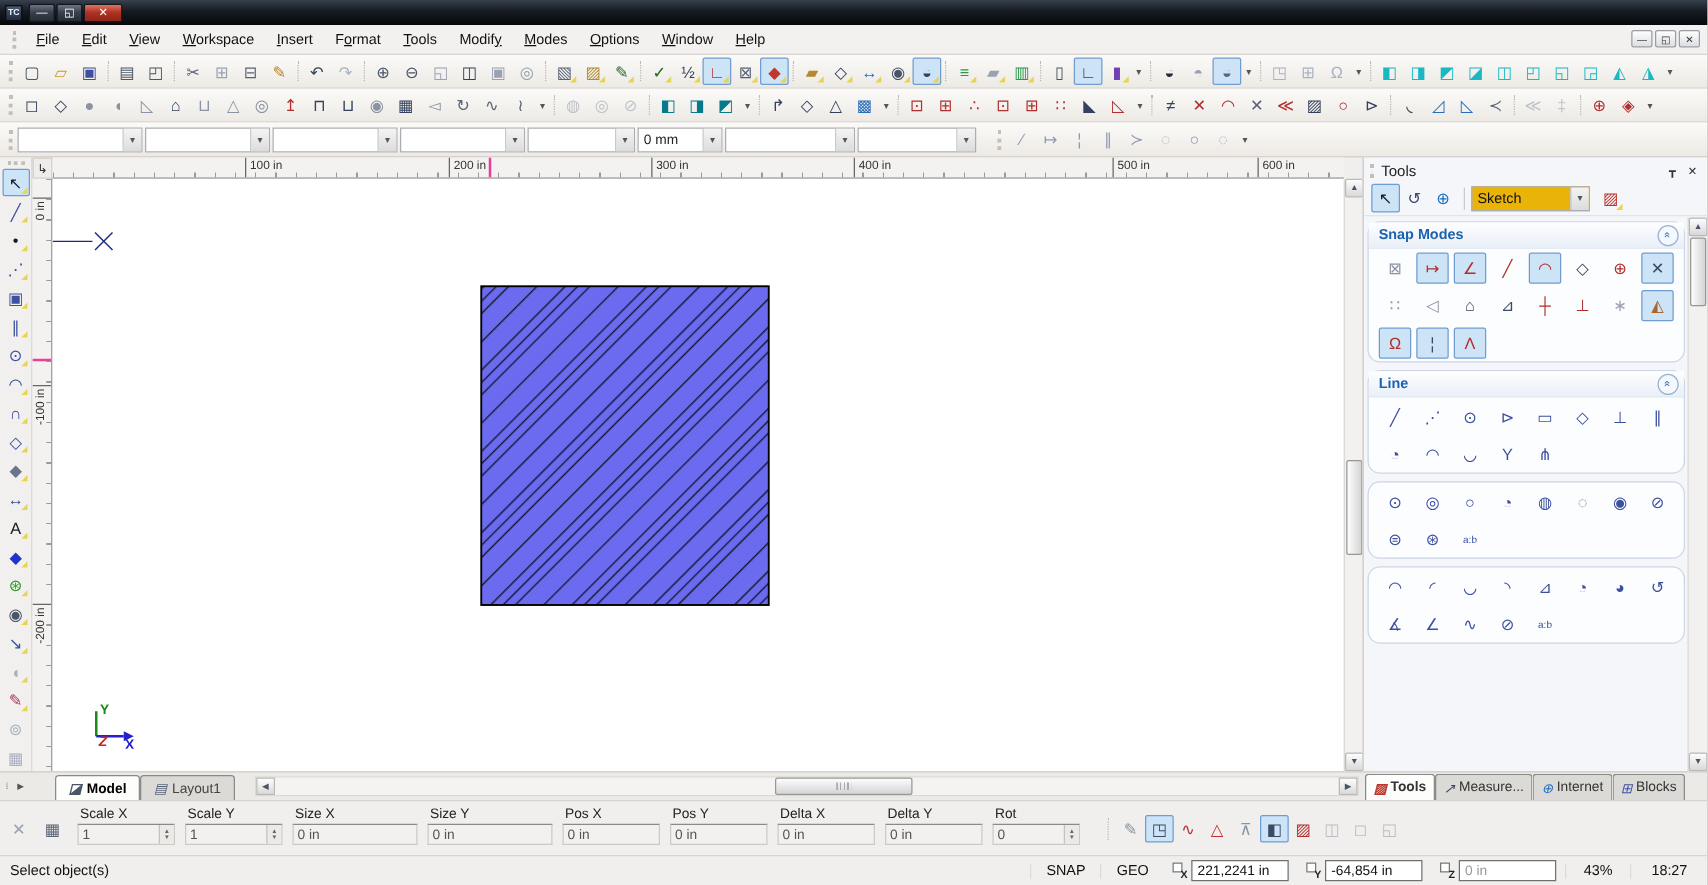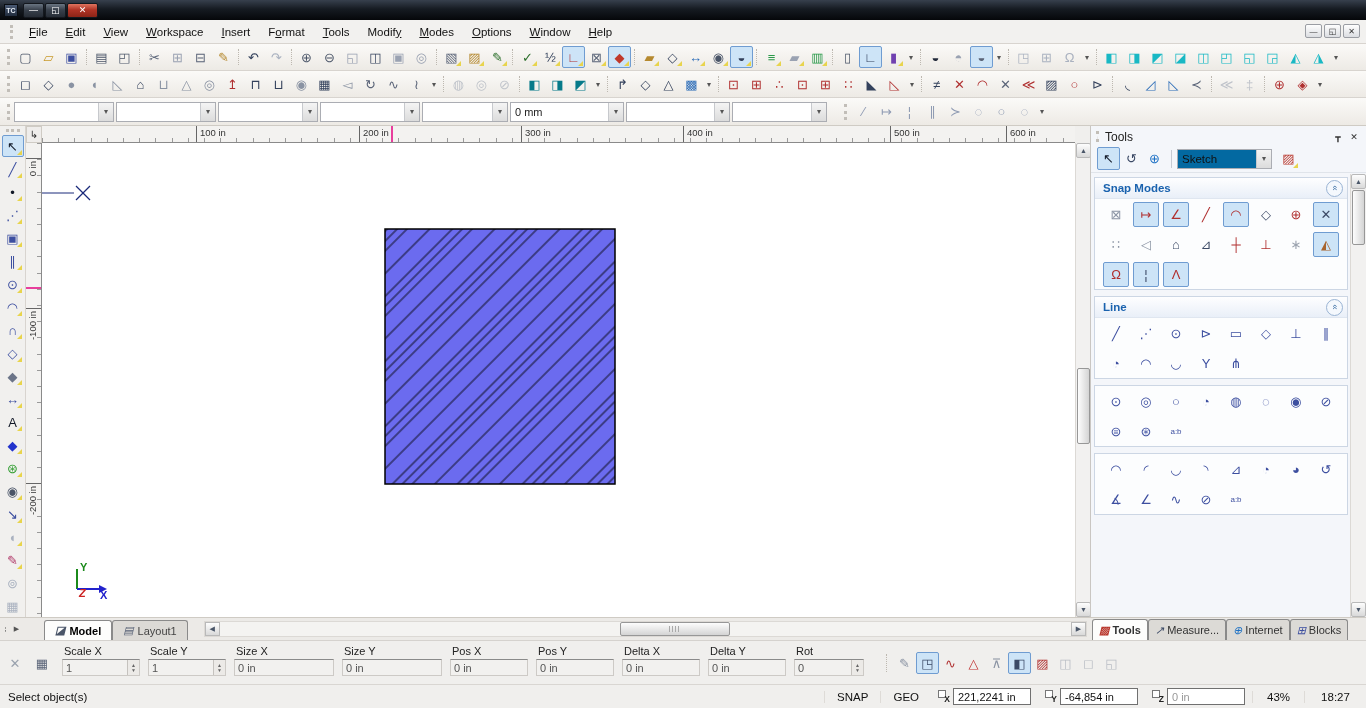--- a/index.html
+++ b/index.html
@@ -93,23 +93,23 @@
 
   
   .panel { position:absolute; left:1090px; top:126px; width:276px; height:491px; background:#f4f6fa; border-left:1px solid #c9c6c2; }
   .panelhead { height:19px; display:flex; align-items:center; font-size:12px; color:#222; padding:2px 4px 0 5px; }
   .panelhead::before { content:""; height:11px; border-left:3px dotted #c2beb8; margin-right:6px; }
   .ph-title { flex:1; }
   .ph-btn { width:16px; height:14px; font-size:9px; color:#333; display:flex; align-items:center; justify-content:center; }
   .paneltb { height:28px; display:flex; align-items:center; padding-left:6px; border-bottom:1px solid #e0e4ea; }
   .paneltb .tbtn { width:23px; height:23px; }
   .paneltb .sepline { height:18px; border-left:1px solid #c6cbd3; margin:0 5px; }
-  .stylecombo { width:95px; height:20px; background:#0369a1; border:1px solid #abadb3; display:inline-flex; align-items:center; font-size:11.5px; color:#111; }
+  .stylecombo { width:95px; height:20px; background:#eab308; border:1px solid #abadb3; display:inline-flex; align-items:center; font-size:11.5px; color:#111; }
   .panelbody { position:absolute; left:0; top:48px; right:16px; bottom:0; overflow:hidden; padding:3px 2px 0 3px; }
-  .section { border:1px solid #ccd6e4; background:#fcfdfe; border-radius:0; margin-bottom:6px; }
+  .section { border:1px solid #ccd6e4; background:#fcfdfe; border-radius:10px; margin-bottom:6px; }
   .sechead { height:21px; display:flex; align-items:center; padding:0 4px 0 8px;
     background:linear-gradient(#fefeff,#e9eff8); border-bottom:1px solid #dfe6f0; }
   .secname { flex:1; font-size:11.5px; font-weight:bold; color:#1a62ae; }
   .chev { width:17px; height:17px; border:1px solid #9ab4d4; border-radius:50%; background:#f4f8fd; color:#3a6ea5;
     font-size:9px; display:flex; align-items:center; justify-content:center; }
   .chev i { font-style:normal; display:inline-block; transform:rotate(90deg); }
   .secrow { display:flex; gap:4px; padding:3px 4px 2px 8px; }
   .secrow .tbtn { width:26px; height:25px; color:#3d4fa0; }
   .secrow .tbtn.txt { font-size:8px; }
   .pscroll { position:absolute; right:0; top:48px; bottom:0; width:16px; background:#f2f1f0; border-left:1px solid #dcd9d5; }
@@ -781,21 +781,21 @@
         <span class="combo" style="width: 100px;">
           <span class="combo-val"></span>
           <span class="combo-arrow">▾</span>
         </span>
 
         <span class="combo" style="width: 86px;">
           <span class="combo-val"></span>
           <span class="combo-arrow">▾</span>
         </span>
 
-        <span class="combo" style="width: 114px;">
+        <span class="combo" style="width: 68px;">
           <span class="combo-val">0 mm</span>
           <span class="combo-arrow">▾</span>
         </span>
 
         <span class="combo" style="width: 104px;">
           <span class="combo-val"></span>
           <span class="combo-arrow">▾</span>
         </span>
 
         <span class="combo" style="width: 95px;">

